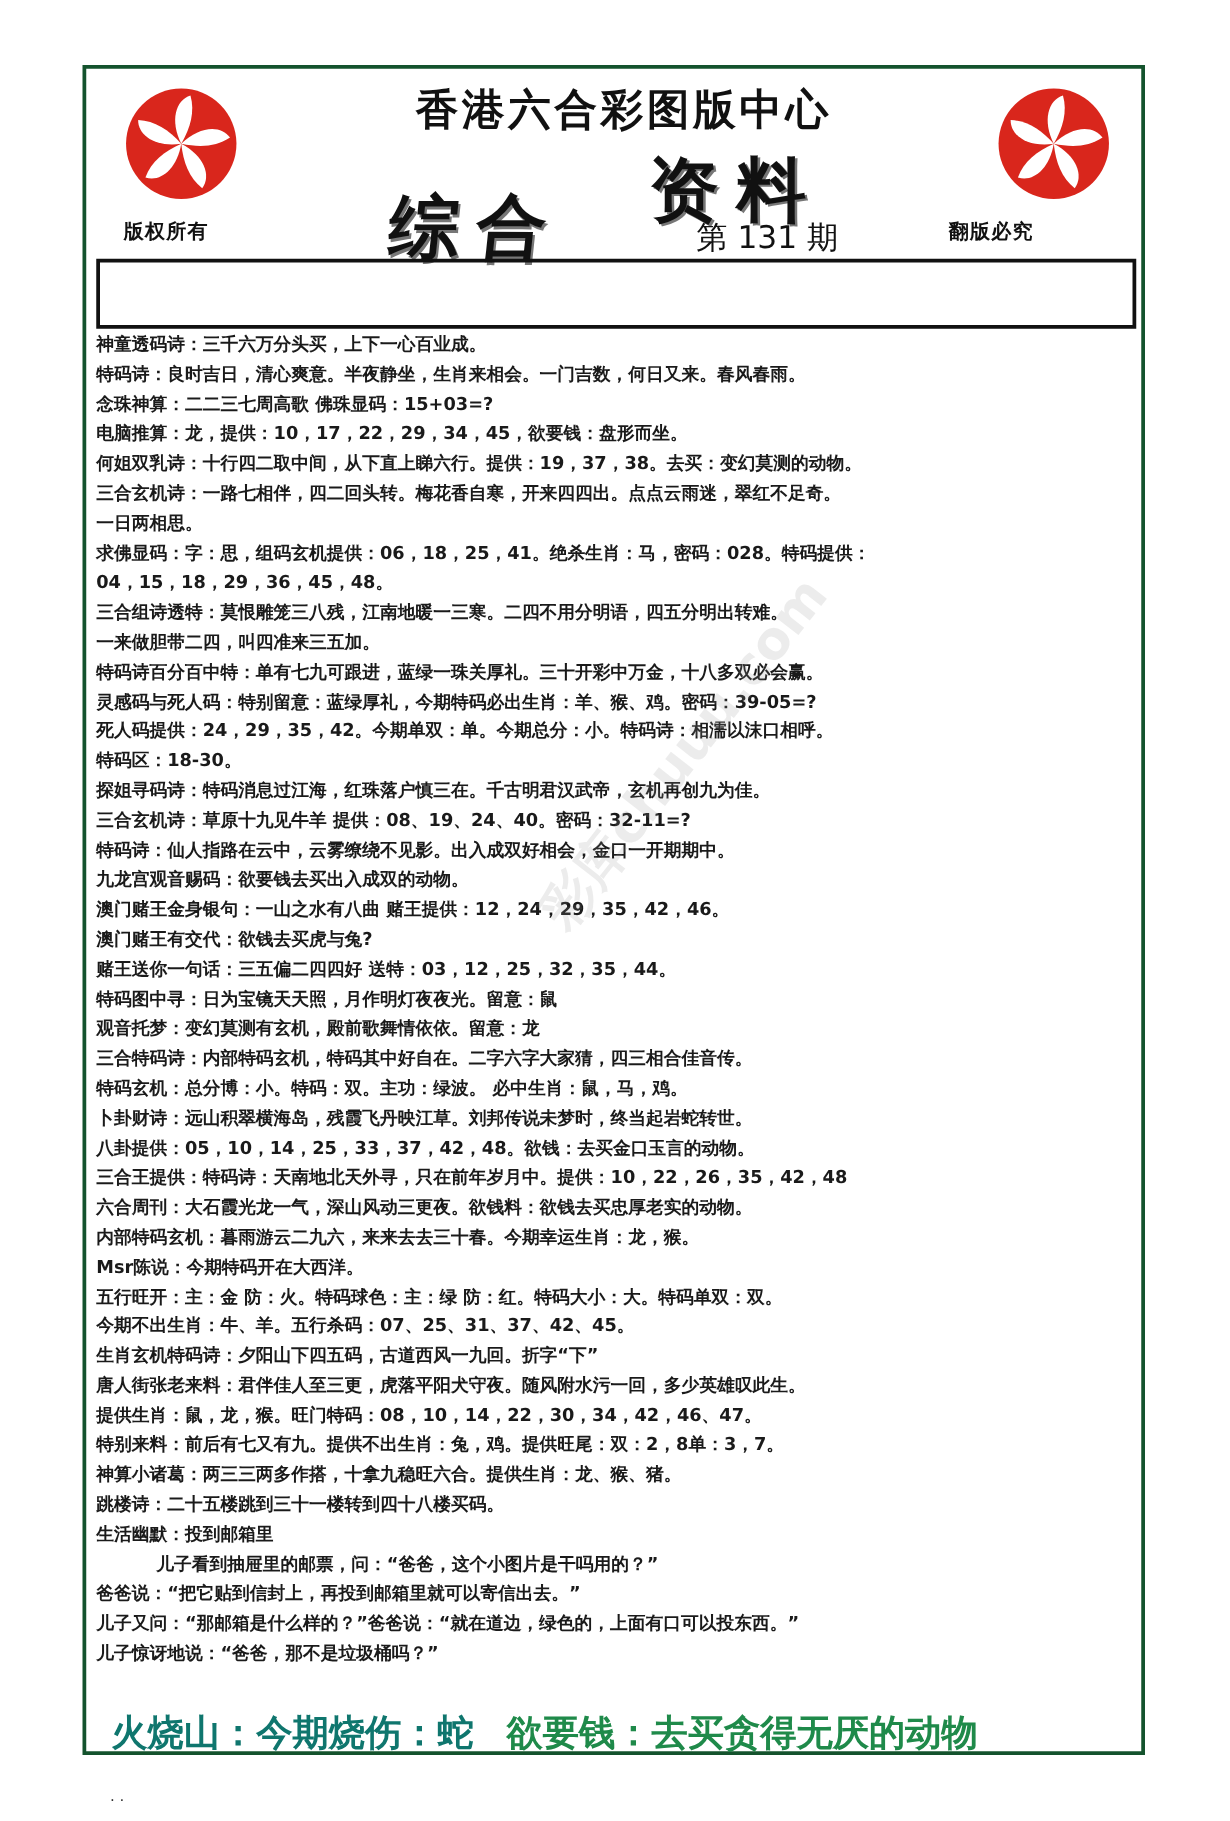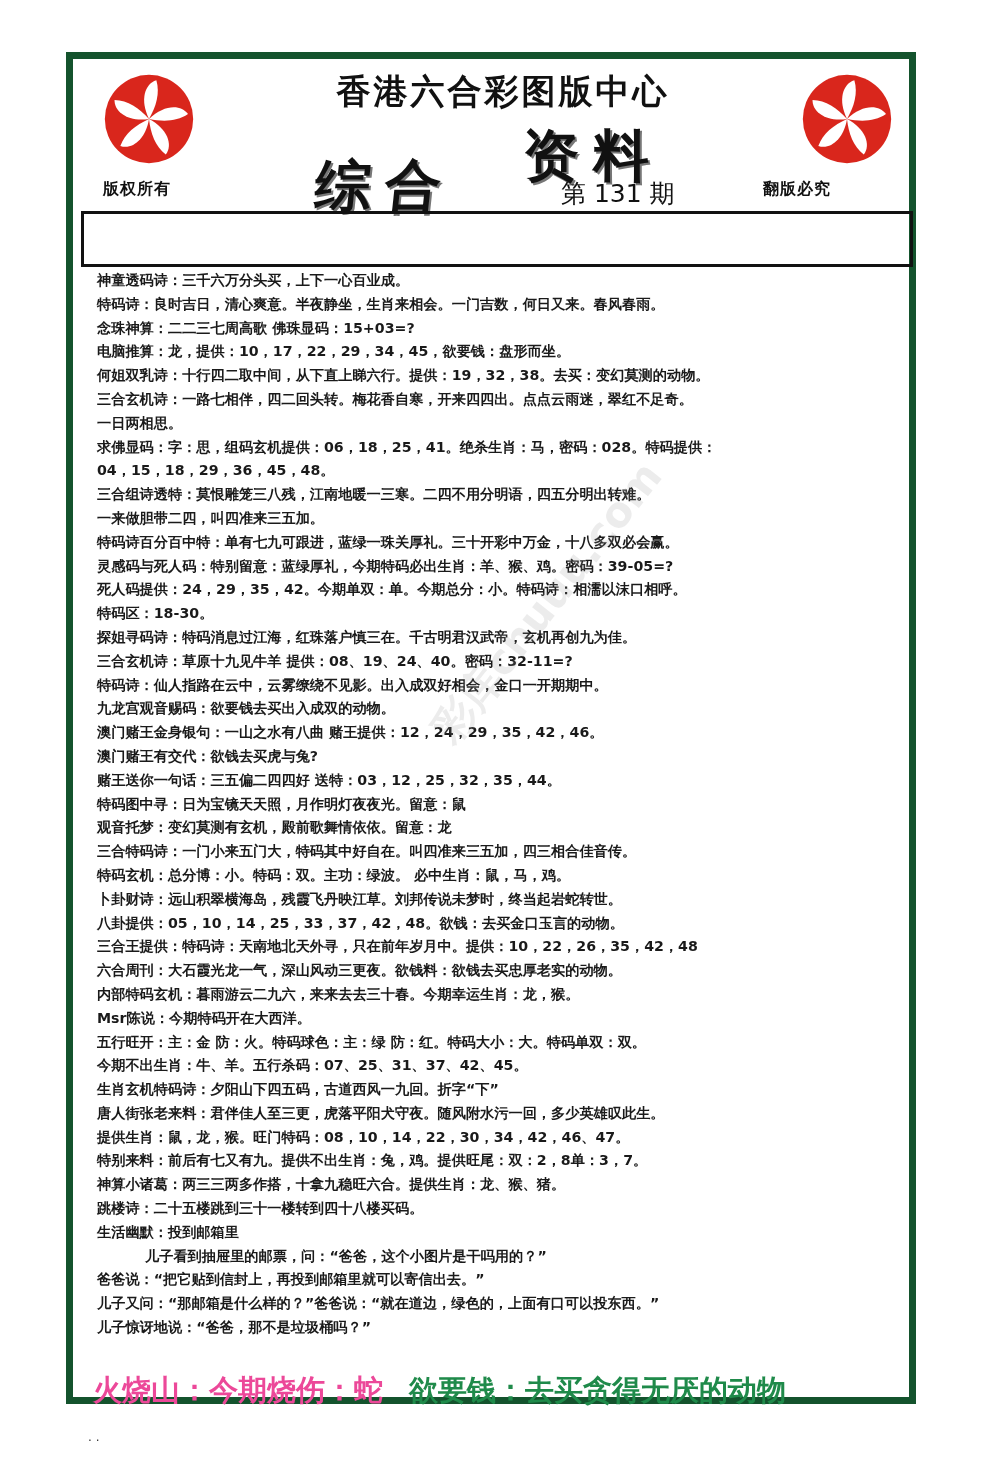--- a/index.html
+++ b/index.html
@@ -1,40 +1,40 @@
 <!DOCTYPE html>
 <html><head>
 <meta charset="utf-8">
 <style>
   html, body { margin:0; padding:0; background:#ffffff; }
   body { width:984px; height:1457px; position:relative; overflow:hidden;
          font-family:"DejaVu Sans", sans-serif; color:#111; }
   .sheet { position:absolute; left:66px; top:52px; width:850px; height:1352px;
-           border:7px solid #14532d; box-sizing:border-box; background:#fff; }
+           border:3px solid #14532d; box-sizing:border-box; background:#fff; }
   .header { position:absolute; left:0; top:0; width:100%; height:150px; }
   .logo { position:absolute; top:14px; width:92px; height:92px; }
   .logo.left { left:30px; } .logo.right { left:728px; }
   .corner { position:absolute; top:120px; font-size:16px; font-weight:bold; letter-spacing:1px; }
   .corner.left { left:30px; } .corner.right { left:690px; }
   .center-title { position:absolute; left:190px; top:10px; width:480px; text-align:center;
                   font-size:34px; font-weight:bold; letter-spacing:3px; }
   .big1 { position:absolute; left:242px; top:90px; font-size:56px; font-weight:bold;
           letter-spacing:14px; text-shadow:2px 2px 0 #777; transform:skewX(-6deg); }
   .big2 { position:absolute; left:450px; top:60px; font-size:56px; font-weight:bold;
           letter-spacing:14px; text-shadow:2px 2px 0 #777; }
   .issue { position:absolute; left:488px; top:118px; font-size:25px; font-weight:normal; }
   .banner-box { position:absolute; left:8px; top:152px; width:832px; height:56px;
                 border:3px solid #111; box-sizing:border-box; }
   .content { position:absolute; left:8px; top:210px; width:834px; }
   .line { font-size:14.2px; line-height:23.8px; height:23.8px; white-space:nowrap;
-          font-weight:bold; color:#1a1a1a;margin-left:16px; }
+          font-weight:bold; color:#1a1a1a; }
   .indent { padding-left:48px; }
   .footer { position:absolute; left:20px; top:1312px; font-family:"DejaVu Serif", serif;
             font-size:29px; font-weight:bold; white-space:nowrap; }
-  .footer .red { color:#ec4899; } .footer .green { color:#1f8a4a;margin-left:16px; }
+  .footer .red { color:#0f766e; } .footer .green { color:#1f8a4a;margin-left:16px; }
   .watermark { position:absolute; left:420px; top:720px; font-size:42px; color:rgba(150,150,150,0.18);
                transform:rotate(-52deg); transform-origin:left top; white-space:nowrap;
                pointer-events:none; font-weight:bold; }
   .dots { position:absolute; left:88px; top:1430px; font-size:12px; color:#333; }
 </style>
 </head>
 <body>
 
 <div class="sheet">
   <div class="header">
@@ -66,41 +66,41 @@
     <div class="corner right">翻版必究</div>
   </div>
 
   <div class="banner-box"></div>
 
   <div class="content">
     <div class="line">神童透码诗：三千六万分头买，上下一心百业成。</div>
     <div class="line">特码诗：良时吉日，清心爽意。半夜静坐，生肖来相会。一门吉数，何日又来。春风春雨。</div>
     <div class="line">念珠神算：二二三七周高歌  佛珠显码：15+03=?</div>
     <div class="line">电脑推算：龙，提供：10，17，22，29，34，45，欲要钱：盘形而坐。</div>
-    <div class="line">何姐双乳诗：十行四二取中间，从下直上睇六行。提供：19，32，38。去买：变幻莫测的动物。</div>
+    <div class="line">何姐双乳诗：十行四二取中间，从下直上睇六行。提供：19，37，38。去买：变幻莫测的动物。</div>
     <div class="line">三合玄机诗：一路七相伴，四二回头转。梅花香自寒，开来四四出。点点云雨迷，翠红不足奇。</div>
     <div class="line">一日两相思。</div>
     <div class="line">求佛显码：字：思，组码玄机提供：06，18，25，41。绝杀生肖：马，密码：028。特码提供：</div>
     <div class="line">04，15，18，29，36，45，48。</div>
     <div class="line">三合组诗透特：莫恨雕笼三八残，江南地暖一三寒。二四不用分明语，四五分明出转难。</div>
     <div class="line">一来做胆带二四，叫四准来三五加。</div>
     <div class="line">特码诗百分百中特：单有七九可跟进，蓝绿一珠关厚礼。三十开彩中万金，十八多双必会赢。</div>
     <div class="line">灵感码与死人码：特别留意：蓝绿厚礼，今期特码必出生肖：羊、猴、鸡。密码：39-05=?</div>
     <div class="line">死人码提供：24，29，35，42。今期单双：单。今期总分：小。特码诗：相濡以沫口相呼。</div>
     <div class="line">特码区：18-30。</div>
     <div class="line">探姐寻码诗：特码消息过江海，红珠落户慎三在。千古明君汉武帝，玄机再创九为佳。</div>
     <div class="line">三合玄机诗：草原十九见牛羊  提供：08、19、24、40。密码：32-11=?</div>
     <div class="line">特码诗：仙人指路在云中，云雾缭绕不见影。出入成双好相会，金口一开期期中。</div>
     <div class="line">九龙宫观音赐码：欲要钱去买出入成双的动物。</div>
     <div class="line">澳门赌王金身银句：一山之水有八曲  赌王提供：12，24，29，35，42，46。</div>
     <div class="line">澳门赌王有交代：欲钱去买虎与兔?</div>
     <div class="line">赌王送你一句话：三五偏二四四好  送特：03，12，25，32，35，44。</div>
     <div class="line">特码图中寻：日为宝镜天天照，月作明灯夜夜光。留意：鼠</div>
     <div class="line">观音托梦：变幻莫测有玄机，殿前歌舞情依依。留意：龙</div>
-    <div class="line">三合特码诗：一门小来五门大，特码其中好自在。叫四准来三五加，四三相合佳音传。</div>
+    <div class="line">三合特码诗：内部特码玄机，特码其中好自在。二字六字大家猜，四三相合佳音传。</div>
     <div class="line">特码玄机：总分博：小。特码：双。主功：绿波。  必中生肖：鼠，马，鸡。</div>
     <div class="line">卜卦财诗：远山积翠横海岛，残霞飞丹映江草。刘邦传说未梦时，终当起岩蛇转世。</div>
     <div class="line">八卦提供：05，10，14，25，33，37，42，48。欲钱：去买金口玉言的动物。</div>
     <div class="line">三合王提供：特码诗：天南地北天外寻，只在前年岁月中。提供：10，22，26，35，42，48</div>
     <div class="line">六合周刊：大石霞光龙一气，深山风动三更夜。欲钱料：欲钱去买忠厚老实的动物。</div>
     <div class="line">内部特码玄机：暮雨游云二九六，来来去去三十春。今期幸运生肖：龙，猴。</div>
     <div class="line">Msr陈说：今期特码开在大西洋。</div>
     <div class="line">五行旺开：主：金 防：火。特码球色：主：绿 防：红。特码大小：大。特码单双：双。</div>
     <div class="line">今期不出生肖：牛、羊。五行杀码：07、25、31、37、42、45。</div>
     <div class="line">生肖玄机特码诗：夕阳山下四五码，古道西风一九回。折字“下”</div>

